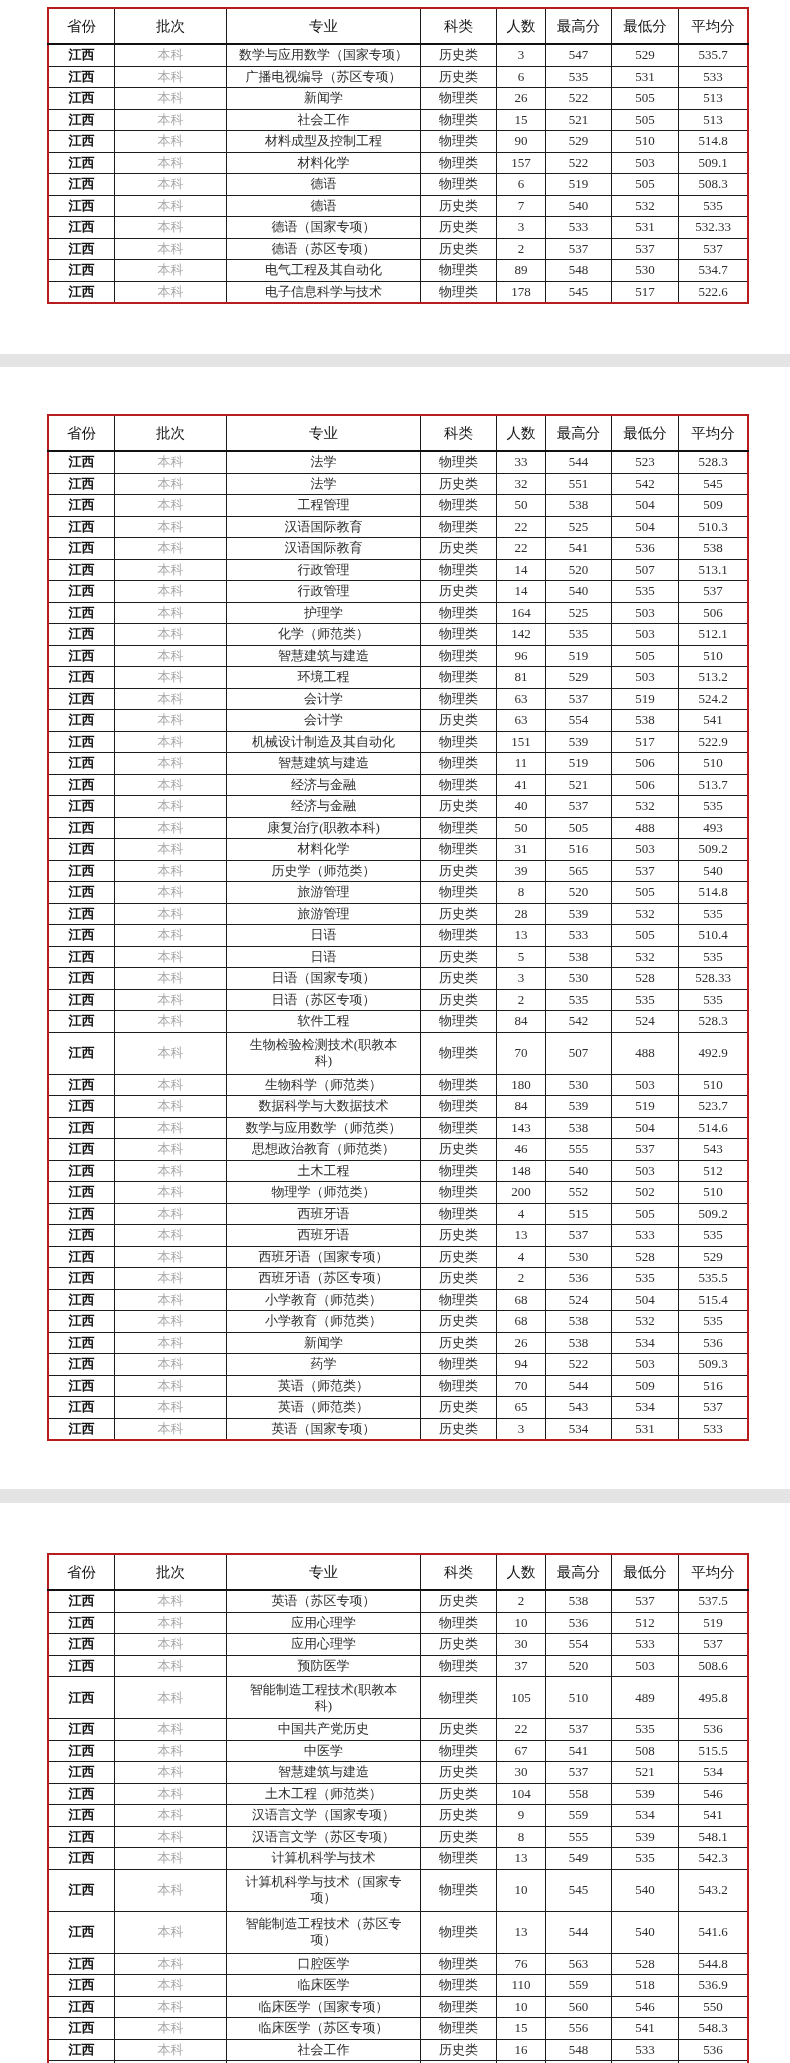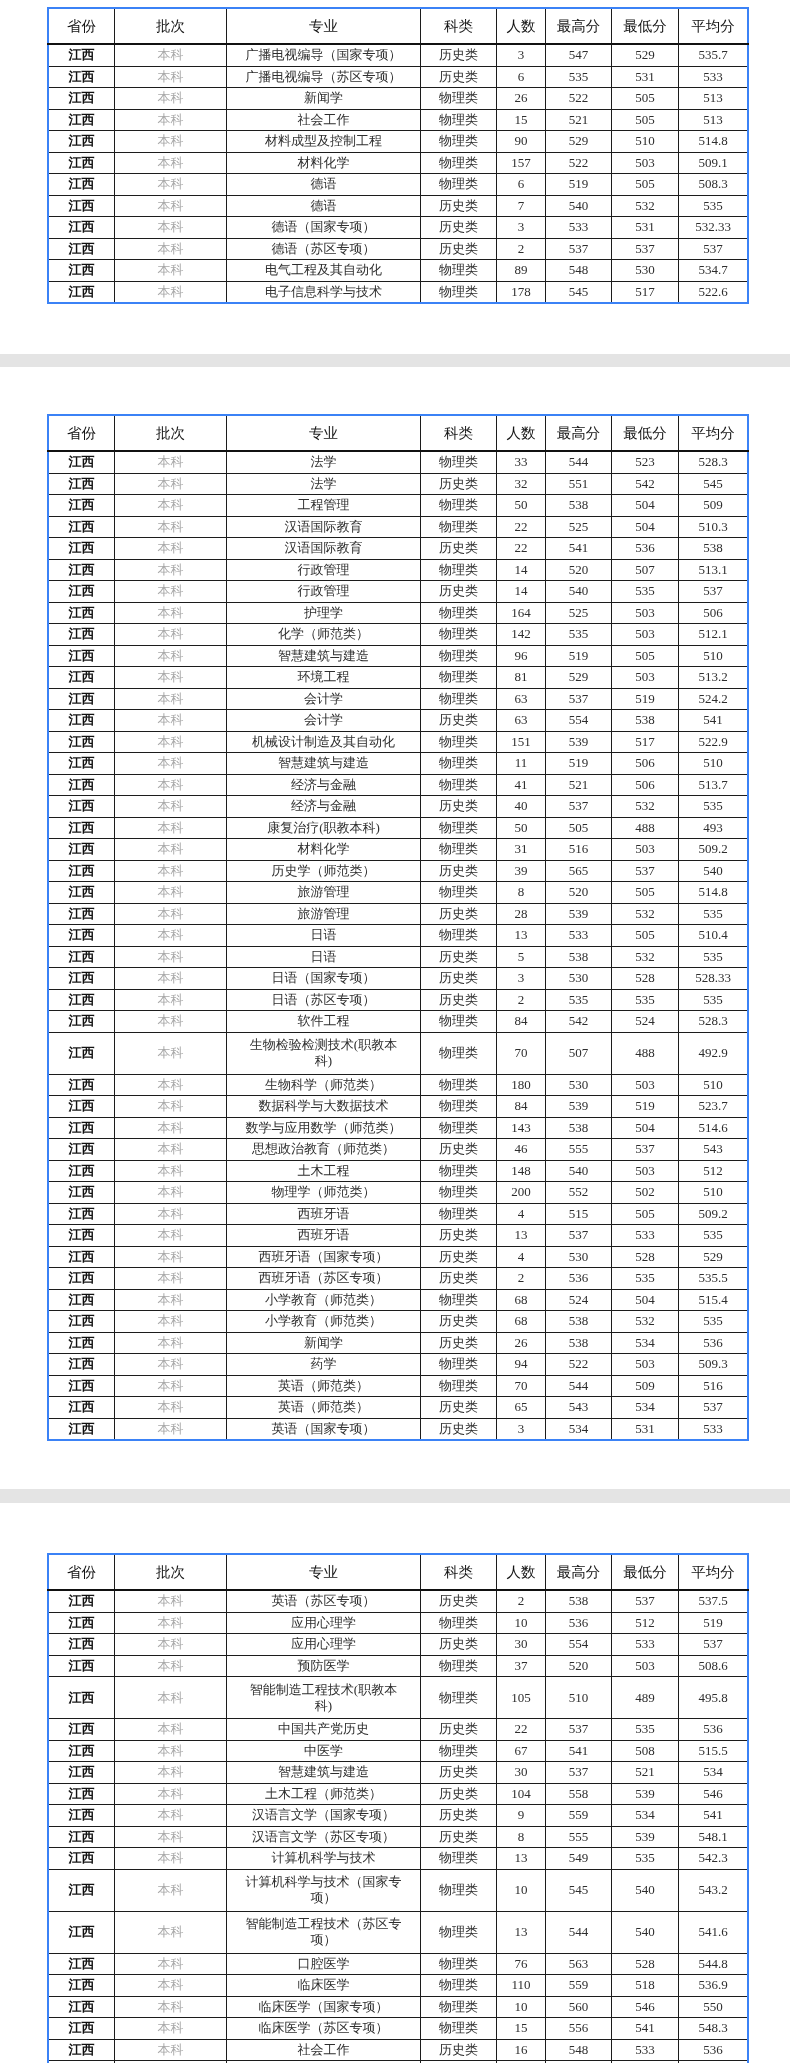--- a/index.html
+++ b/index.html
@@ -16,21 +16,21 @@
   .page-sep {
     position: absolute; left: 0; width: 790px;
     background: #e4e4e4;
   }
   #sep1 { top: 354px; height: 13px; }
   #sep2 { top: 1489px; height: 14px; }
 
   table.score-table {
     position: absolute; left: 47px; width: 691px;
     border-collapse: collapse; table-layout: fixed;
-    border: 2px solid #3b82f6;
+    border: 2px solid #b91c1c;
   }
   #t1 { top: 7px; }
   #t2 { top: 414px; }
   #t3 { top: 1553px; }
 
   th, td { border: 1px solid #1c1c1c; text-align: center; vertical-align: middle; padding: 0; }
   th {
     height: 34px; font-weight: normal; font-size: 14.5px; color: #141414;
     border-bottom: 2.5px solid #111111;
   }
@@ -67,21 +67,21 @@
           <th class="c4">人数</th>
           <th class="c5">最高分</th>
           <th class="c6">最低分</th>
           <th class="c7">平均分</th>
         </tr>
     </thead>
     <tbody>
         <tr>
           <td class="c0">江西</td>
           <td class="c1">本科</td>
-          <td class="c2">广播电视编导（国家专项）</td>
+          <td class="c2">数学与应用数学（国家专项）</td>
           <td class="c3">历史类</td>
           <td class="c4">3</td>
           <td class="c5">547</td>
           <td class="c6">529</td>
           <td class="c7">535.7</td>
         </tr>
         <tr>
           <td class="c0">江西</td>
           <td class="c1">本科</td>
           <td class="c2">广播电视编导（苏区专项）</td>

